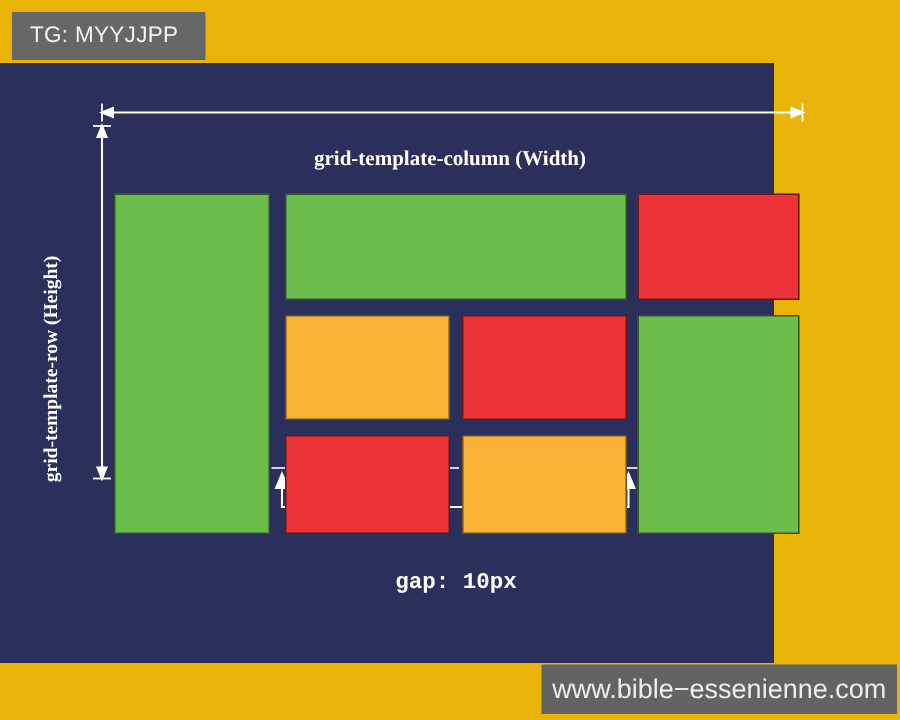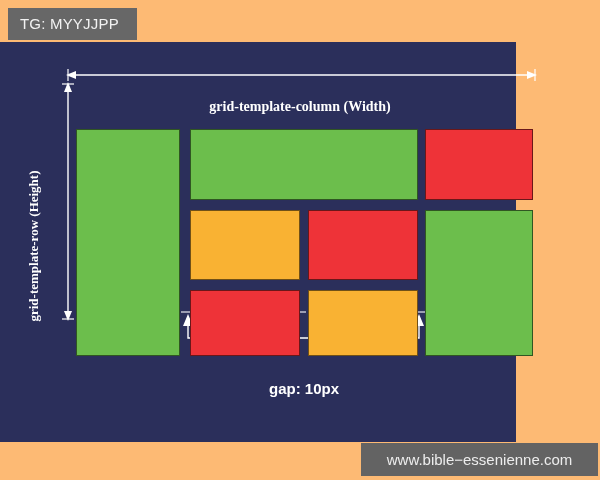--- a/index.html
+++ b/index.html
@@ -10,21 +10,21 @@
     width: 600px;
     height: 480px;
     background: #ffffff;
     font-family: "Liberation Sans", sans-serif;
     overflow: hidden;
   }
   .page {
     position: relative;
     width: 600px;
     height: 480px;
-    background: #fdba74;
+    background: #eab308;
   }
 
   
   .slide {
     position: absolute;
     left: 0;
     top: 42px;
     width: 516px;
     height: 400px;
     background: #2b2f5b;
@@ -49,21 +49,21 @@
 
   
   .watermark {
     position: absolute;
     left: 361px;
     top: 443px;
     width: 237px;
     height: 33px;
     background: #636363;
     color: #ededed;
-    font-size: 15px;
+    font-size: 18px;
     line-height: 33px;
     text-align: center;
     box-sizing: border-box;
     white-space: nowrap;
   }
 
   
   .grid-area {
     position: absolute;
     left: 76px;
@@ -103,21 +103,21 @@
     transform: rotate(-90deg);
     white-space: nowrap;
   }
   .label-gap {
     position: absolute;
     left: 188px;
     top: 338px;
     width: 232px;
     text-align: center;
     color: #ffffff;
-    font-family: Liberation Sans, sans-serif;
+    font-family: Liberation Mono, monospace;
     font-weight: bold;
     font-size: 15px;
     white-space: nowrap;
   }
 
   .arrow-svg {
     position: absolute;
     left: 0;
     top: 0;
     width: 600px;

